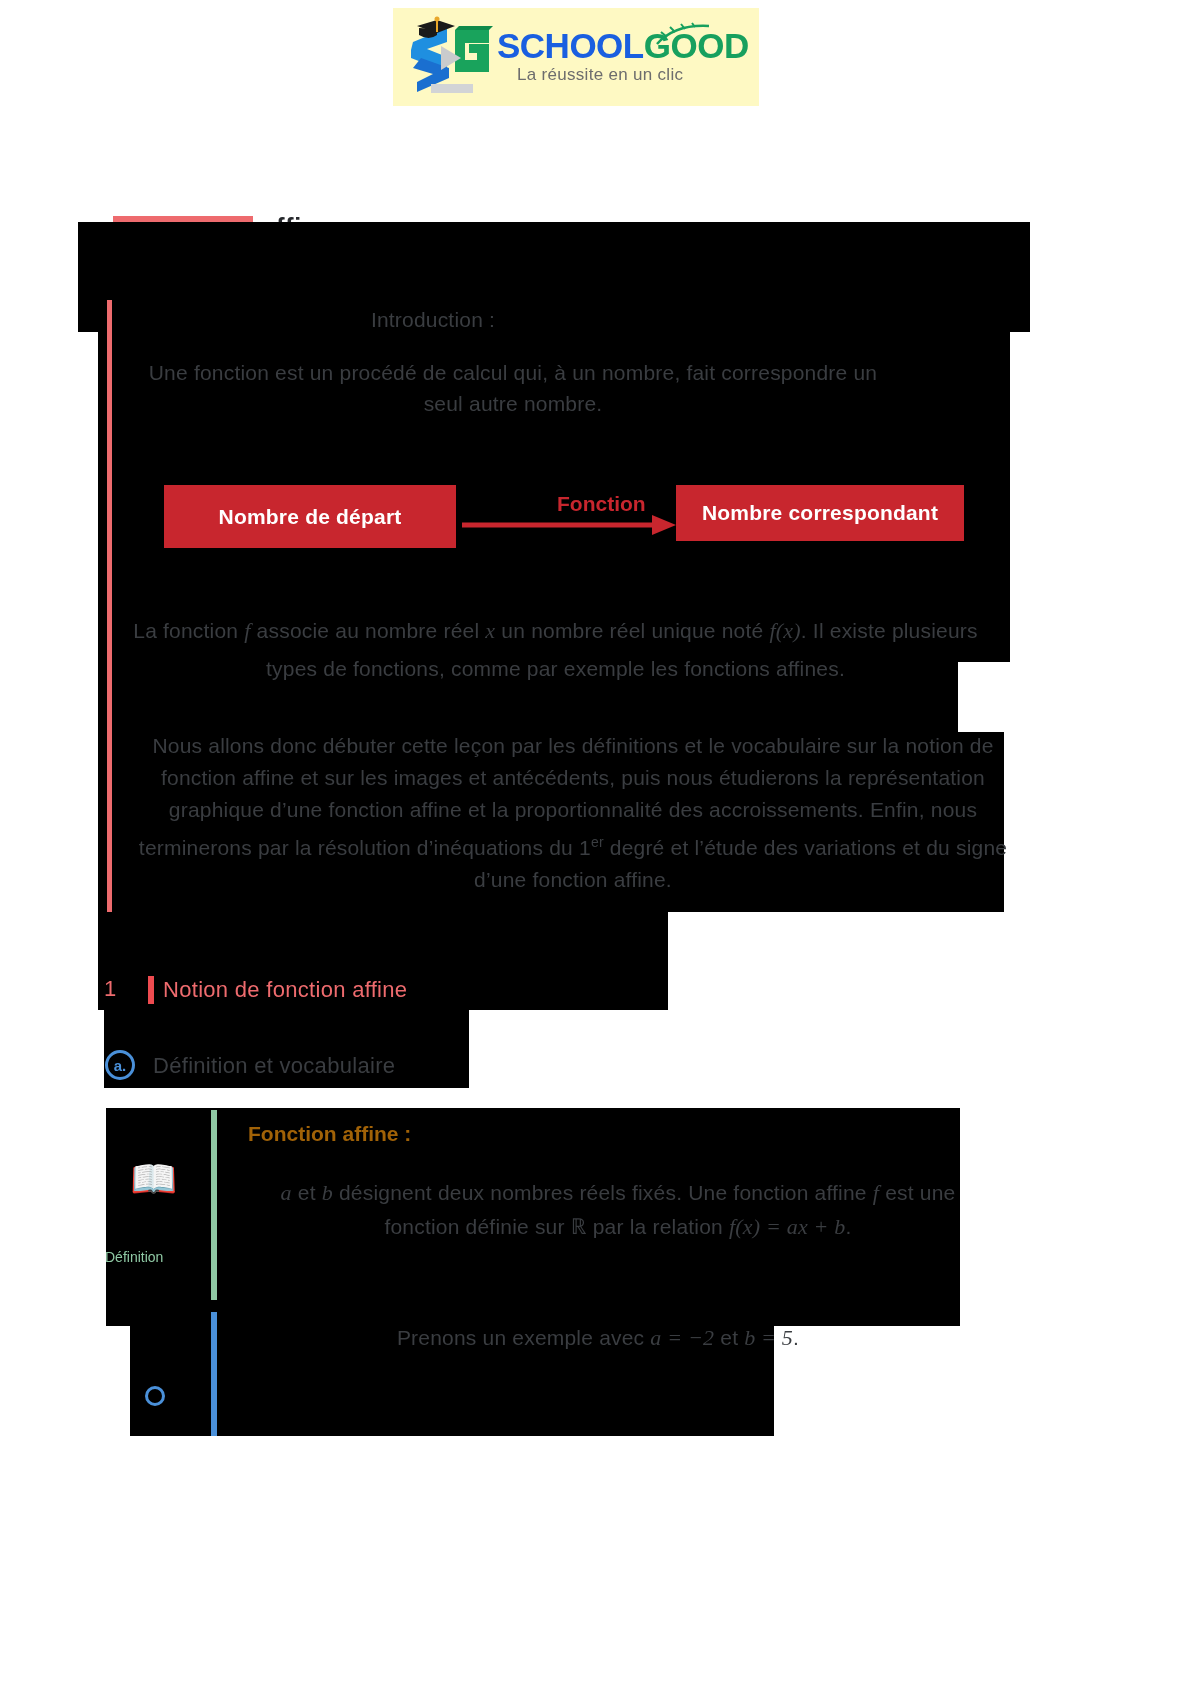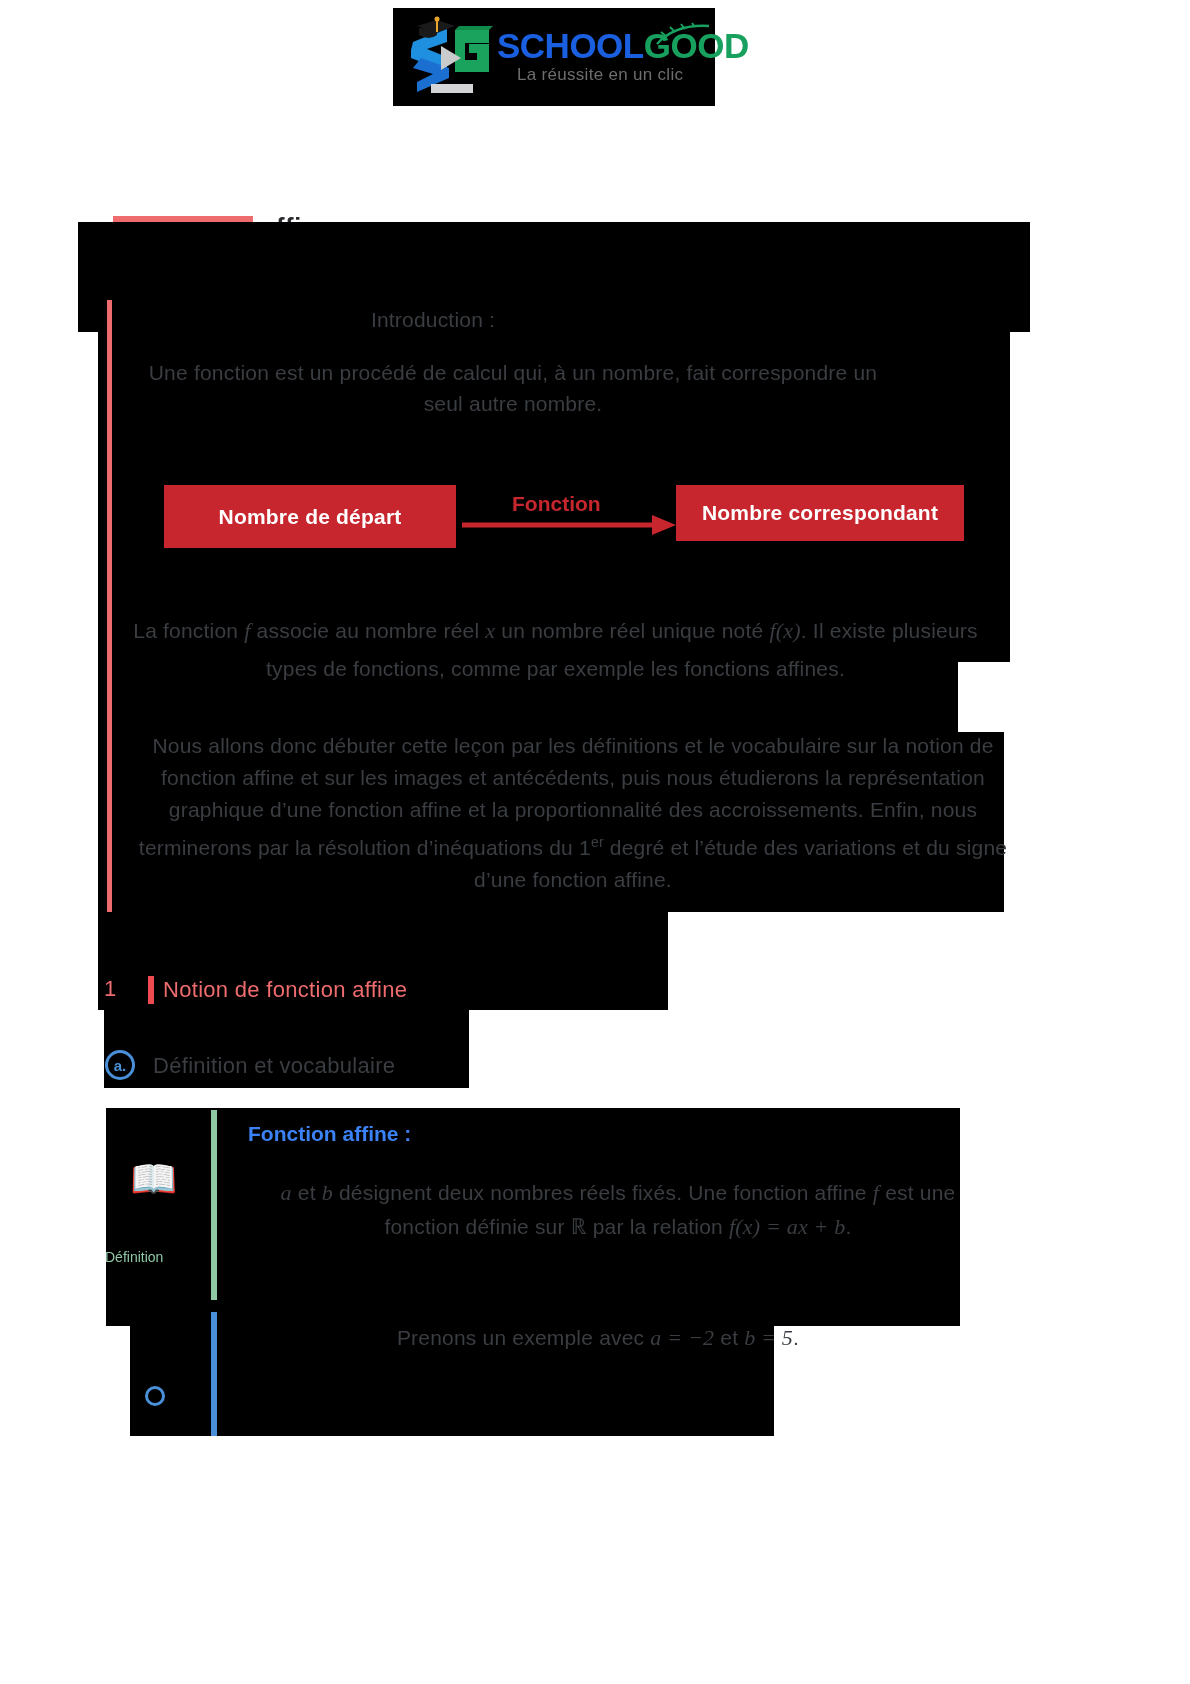--- a/index.html
+++ b/index.html
@@ -1,21 +1,21 @@
 <!DOCTYPE html>
 <html><head>
 <meta charset="utf-8">
 <style>
   * { margin:0; padding:0; box-sizing:border-box; }
   html,body { width:1190px; height:1684px; background:#ffffff; }
   body { font-family:"Liberation Sans", sans-serif; position:relative; overflow:hidden; }
 
   
-  .logo-band { position:absolute; left:393px; top:8px; width:322px; height:98px;
-               background:#000000; }
+  .logo-band { position:absolute; left:393px; top:8px; width:366px; height:98px;
+               background:#fef9c3; }
   .logo-mark { position:absolute; left:10px; top:8px; width:96px; height:84px; }
   .logo-text { position:absolute; left:104px; top:20px; }
   .logo-word { font-size:35px; font-weight:bold; letter-spacing:-0.5px; line-height:1; }
   .logo-word .blue { color:#1a5fe0; }
   .logo-word .green { color:#17a05e; }
   .logo-tag { font-size:17px; color:#6d6d6d; letter-spacing:0.3px; margin-top:2px;
               font-weight:300;margin-left:20px; }
 
   
   .page-title { position:absolute; left:113px; top:166px; font-size:25px;
@@ -34,37 +34,37 @@
   .sup { font-size:14px; vertical-align:super; }
 
   .bar-red  { position:absolute; width:5px; background:#ee6b6e; }
   .bar-green{ position:absolute; width:6px; background:#8fc9a4; }
   .bar-blue { position:absolute; width:6px; background:#4a90d9; }
 
   
   .dbox { position:absolute; background:#c8262e; color:#ffffff; font-weight:bold;
           font-size:21px; display:flex; align-items:center; justify-content:center;
           letter-spacing:0.2px; }
-  .dlabel { position:absolute; color:#c8262e; font-weight:bold; font-size:21px; }
+  .dlabel { position:absolute; color:#c8262e; font-weight:bold; font-size:21px;margin-left:45px; }
   .darrow { position:absolute; }
 
   
   .sec-num { position:absolute; color:#ee6b6e; font-size:22px; font-weight:500; }
   .sec-tick{ position:absolute; width:6px; height:28px; background:#ee4b50; }
   .sec-ttl { position:absolute; color:#ee6b6e; font-size:22px; letter-spacing:0.3px;
              font-weight:400; }
 
   .sub-circle { position:absolute; width:30px; height:30px; border:3px solid #4a90d9;
                 border-radius:50%; color:#4a90d9; font-size:15px; font-weight:bold;
                 display:flex; align-items:center; justify-content:center; }
   .sub-ttl { position:absolute; color:#3a3d41; font-size:22px; font-weight:300;
              letter-spacing:0.3px; }
 
   .def-label { position:absolute; color:#8fc9a4; font-size:14px; font-weight:400;margin-top:36px; }
-  .def-head  { position:absolute; color:#3b82f6; font-size:21px; font-weight:bold; }
+  .def-head  { position:absolute; color:#a16207; font-size:21px; font-weight:bold; }
   .book-icon { position:absolute; color:#5aa873; font-size:38px; line-height:1; }
 
   .circle-sm { position:absolute; width:20px; height:20px; border:3px solid #4a90d9;
                border-radius:50%; }
 </style>
 </head>
 <body>
 
 <div class="logo-band">
   <svg class="logo-mark" viewBox="0 0 96 84">

